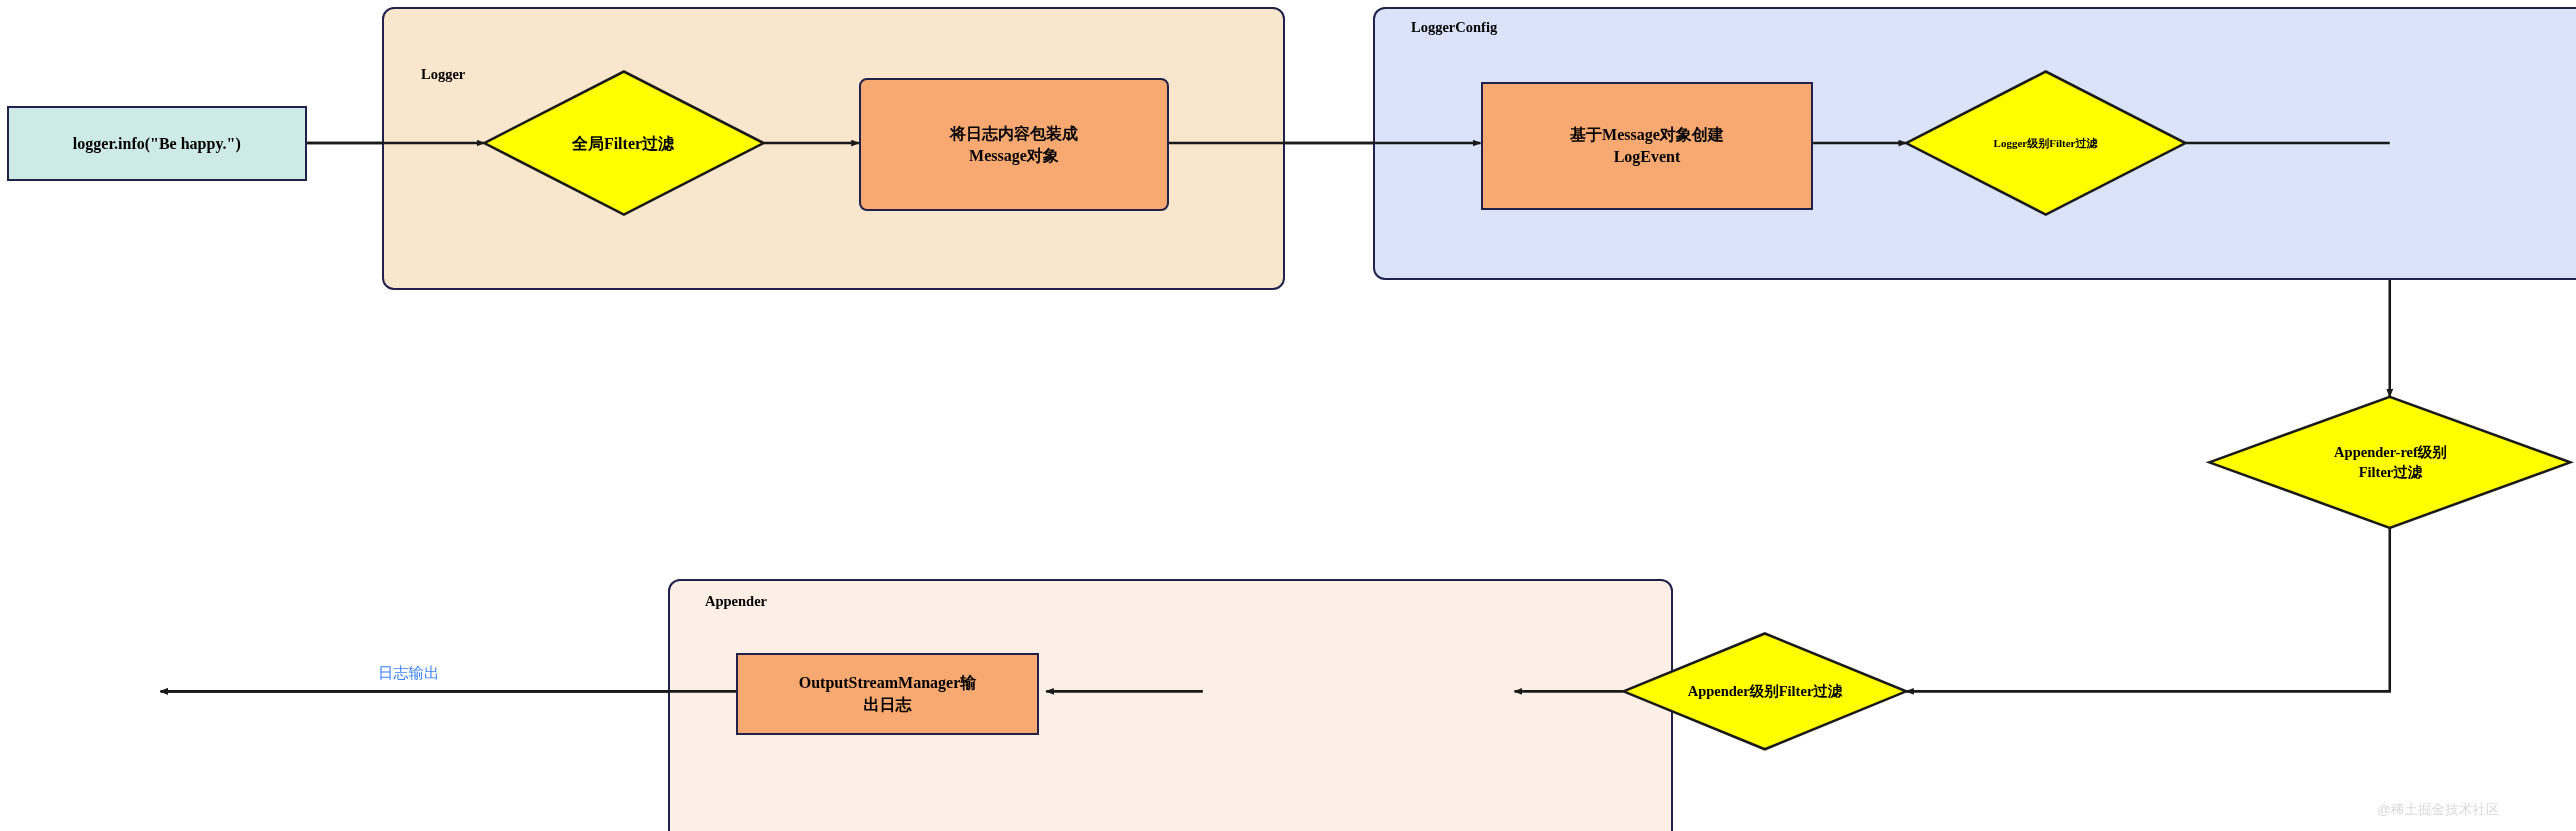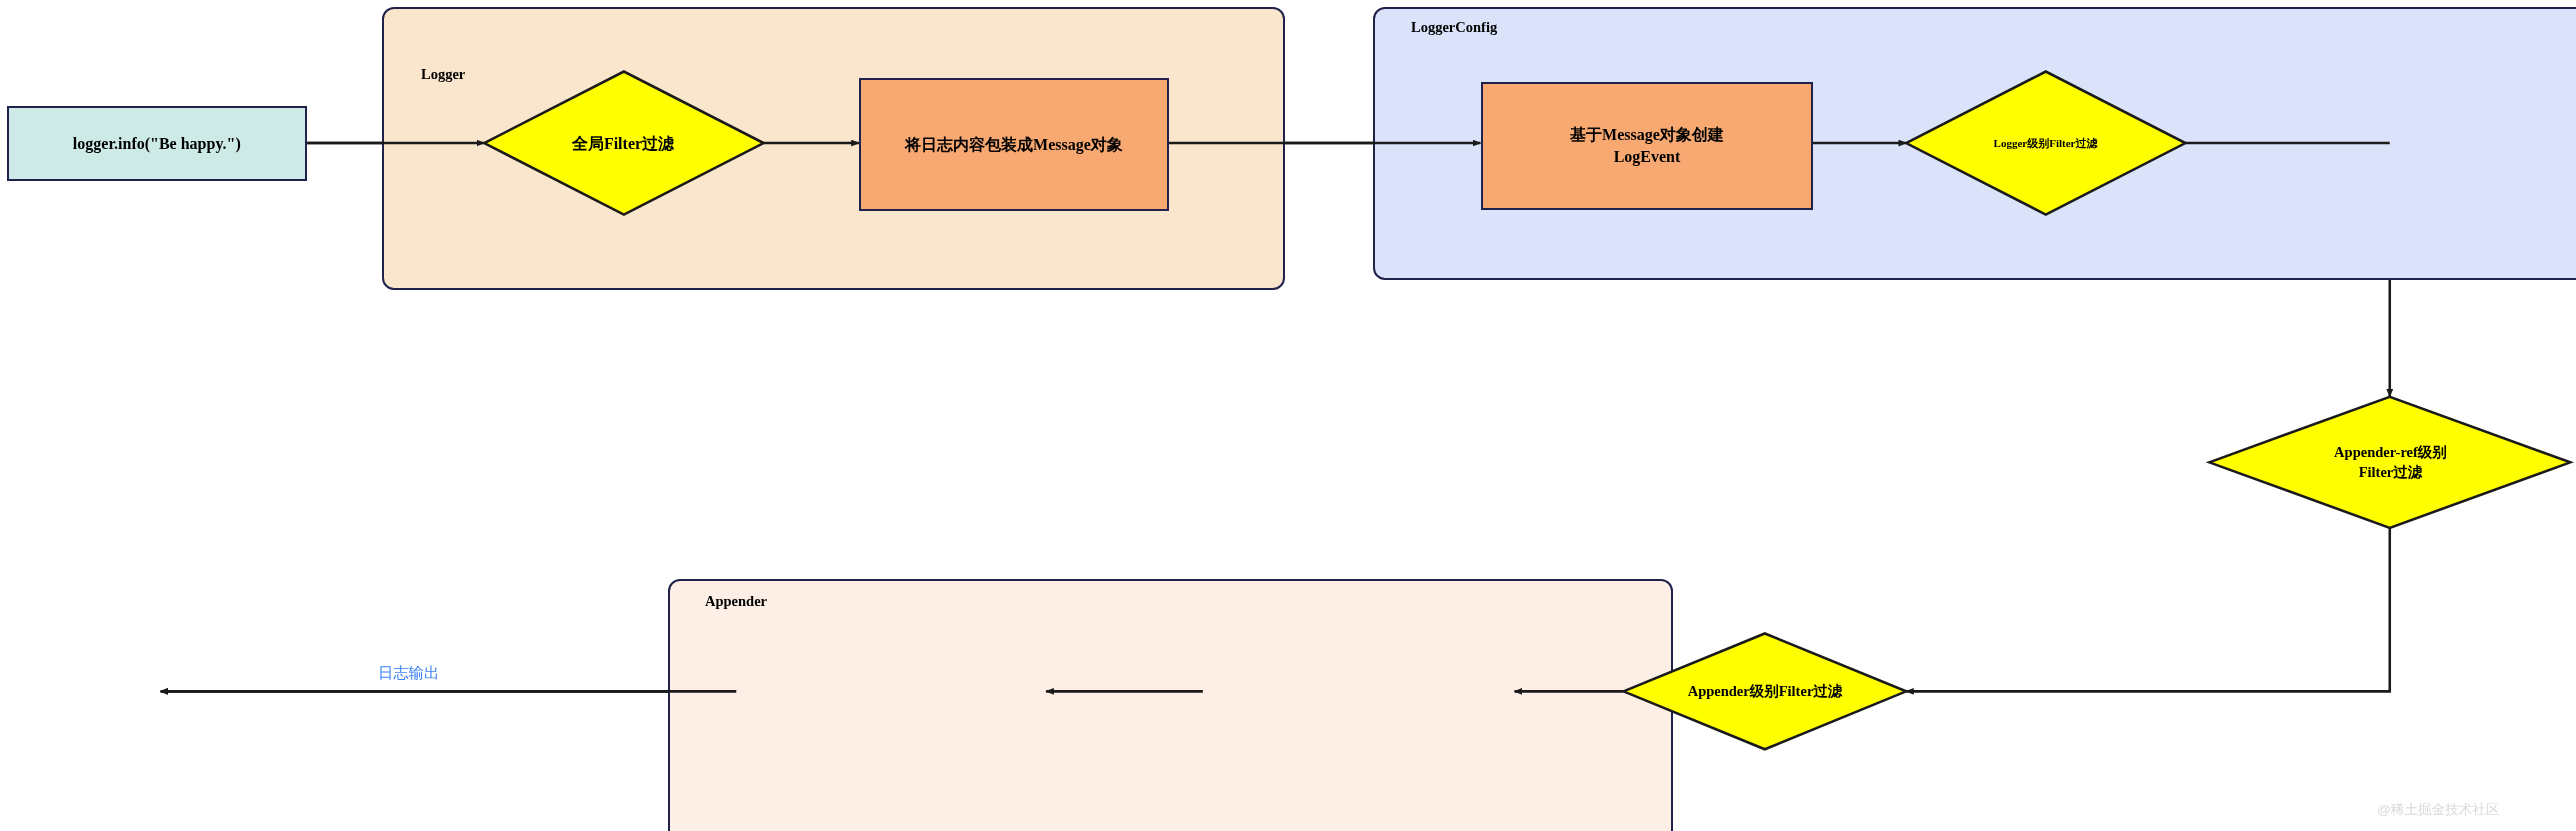--- a/index.html
+++ b/index.html
@@ -101,30 +101,34 @@
   <div class="diamond-text" style="left:2280px;top:426px;width:221px;height:73px;font-size:14.5px;flex-direction:column;">
     <span>Appender-ref级别</span>
     <span>Filter过滤</span>
   </div>
 
   <div class="diamond-text" style="left:1668px;top:656px;width:194px;height:72px;font-size:14.5px;flex-direction:row;">
     <span>Appender级别</span>
     <span>Filter过滤</span>
   </div>
 
-  <div class="node rect" style="left:859px;top:78px;width:310px;height:133px;background:#f7a971;font-size:16px;flex-direction:row;">
+  <div class="node rect" style="left:859px;top:78px;width:310px;height:133px;background:#f7a971;font-size:16px;flex-direction:column;border-radius:8px;">
     <span>将日志内容包装成</span>
     <span>Message对象</span>
   </div>
 
   <div class="node rect" style="left:1481px;top:82px;width:332px;height:128px;background:#f7a971;font-size:16px;flex-direction:column;">
     <span>基于Message对象创建</span>
     <span>LogEvent</span>
   </div>
 
 
+  <div class="node rect" style="left:736px;top:653px;width:303px;height:82px;background:#f7a971;font-size:16px;flex-direction:column;">
+    <span>OutputStreamManager输</span>
+    <span>出日志</span>
+  </div>
 
   <div class="edge-label" style="left:378px;top:663px;font-size:15.3px;">日志输出</div>
 
   <div class="watermark" style="left:2377px;top:801px;font-size:13.6px;">@稀土掘金技术社区</div>
 
 </div>
 
 
 </body></html>

